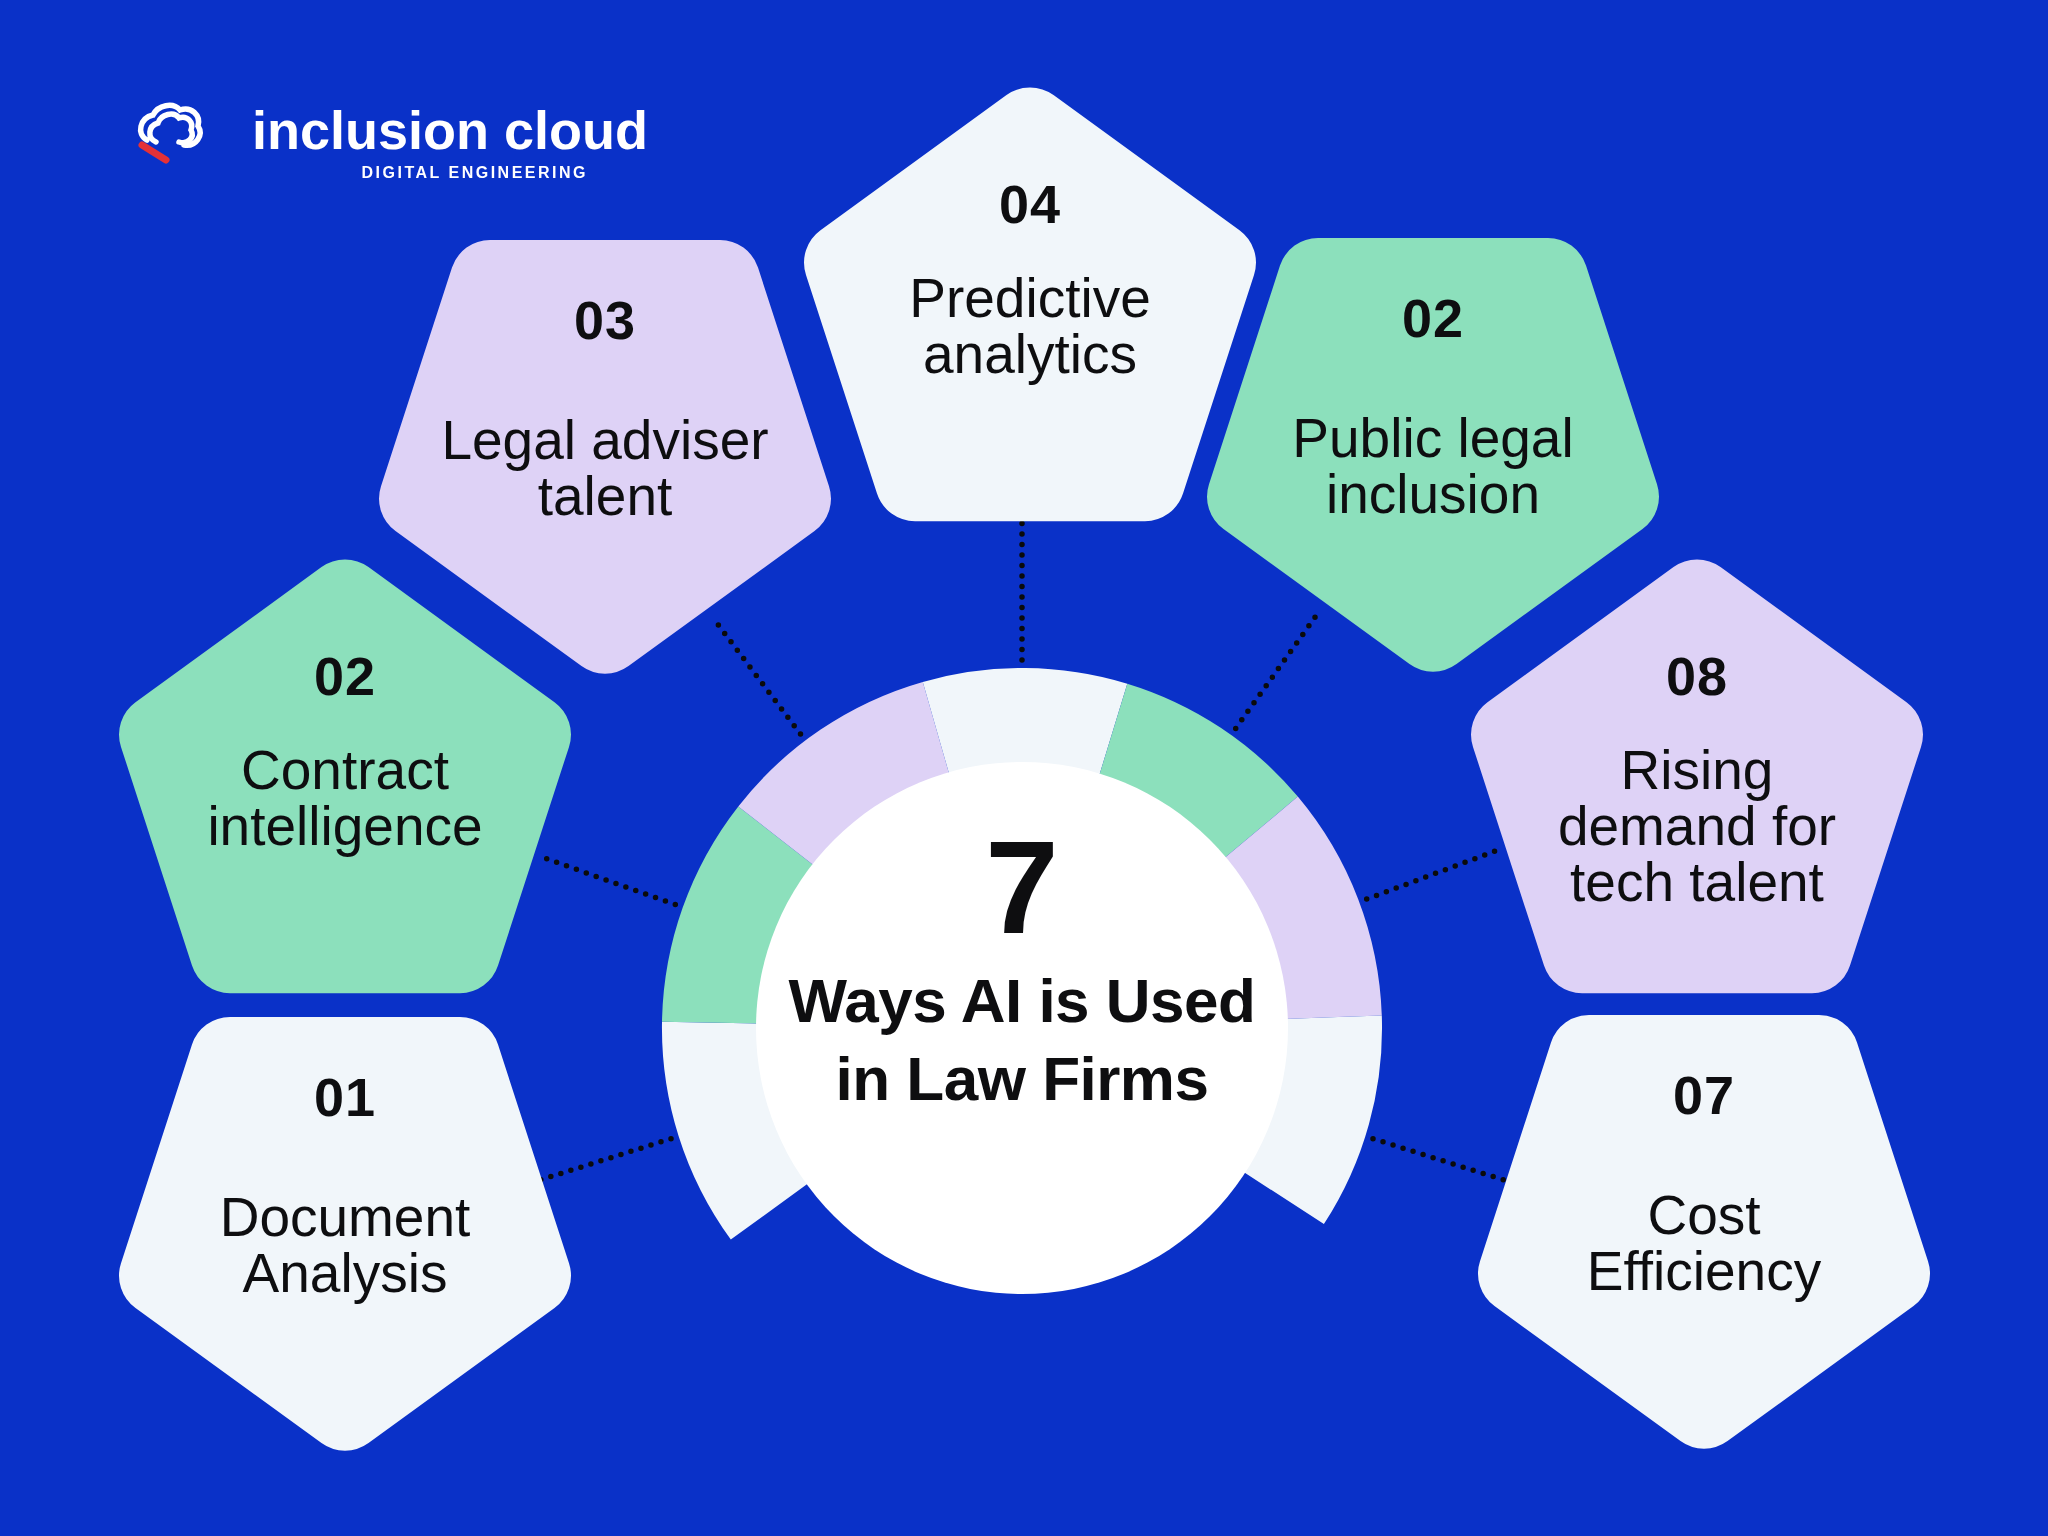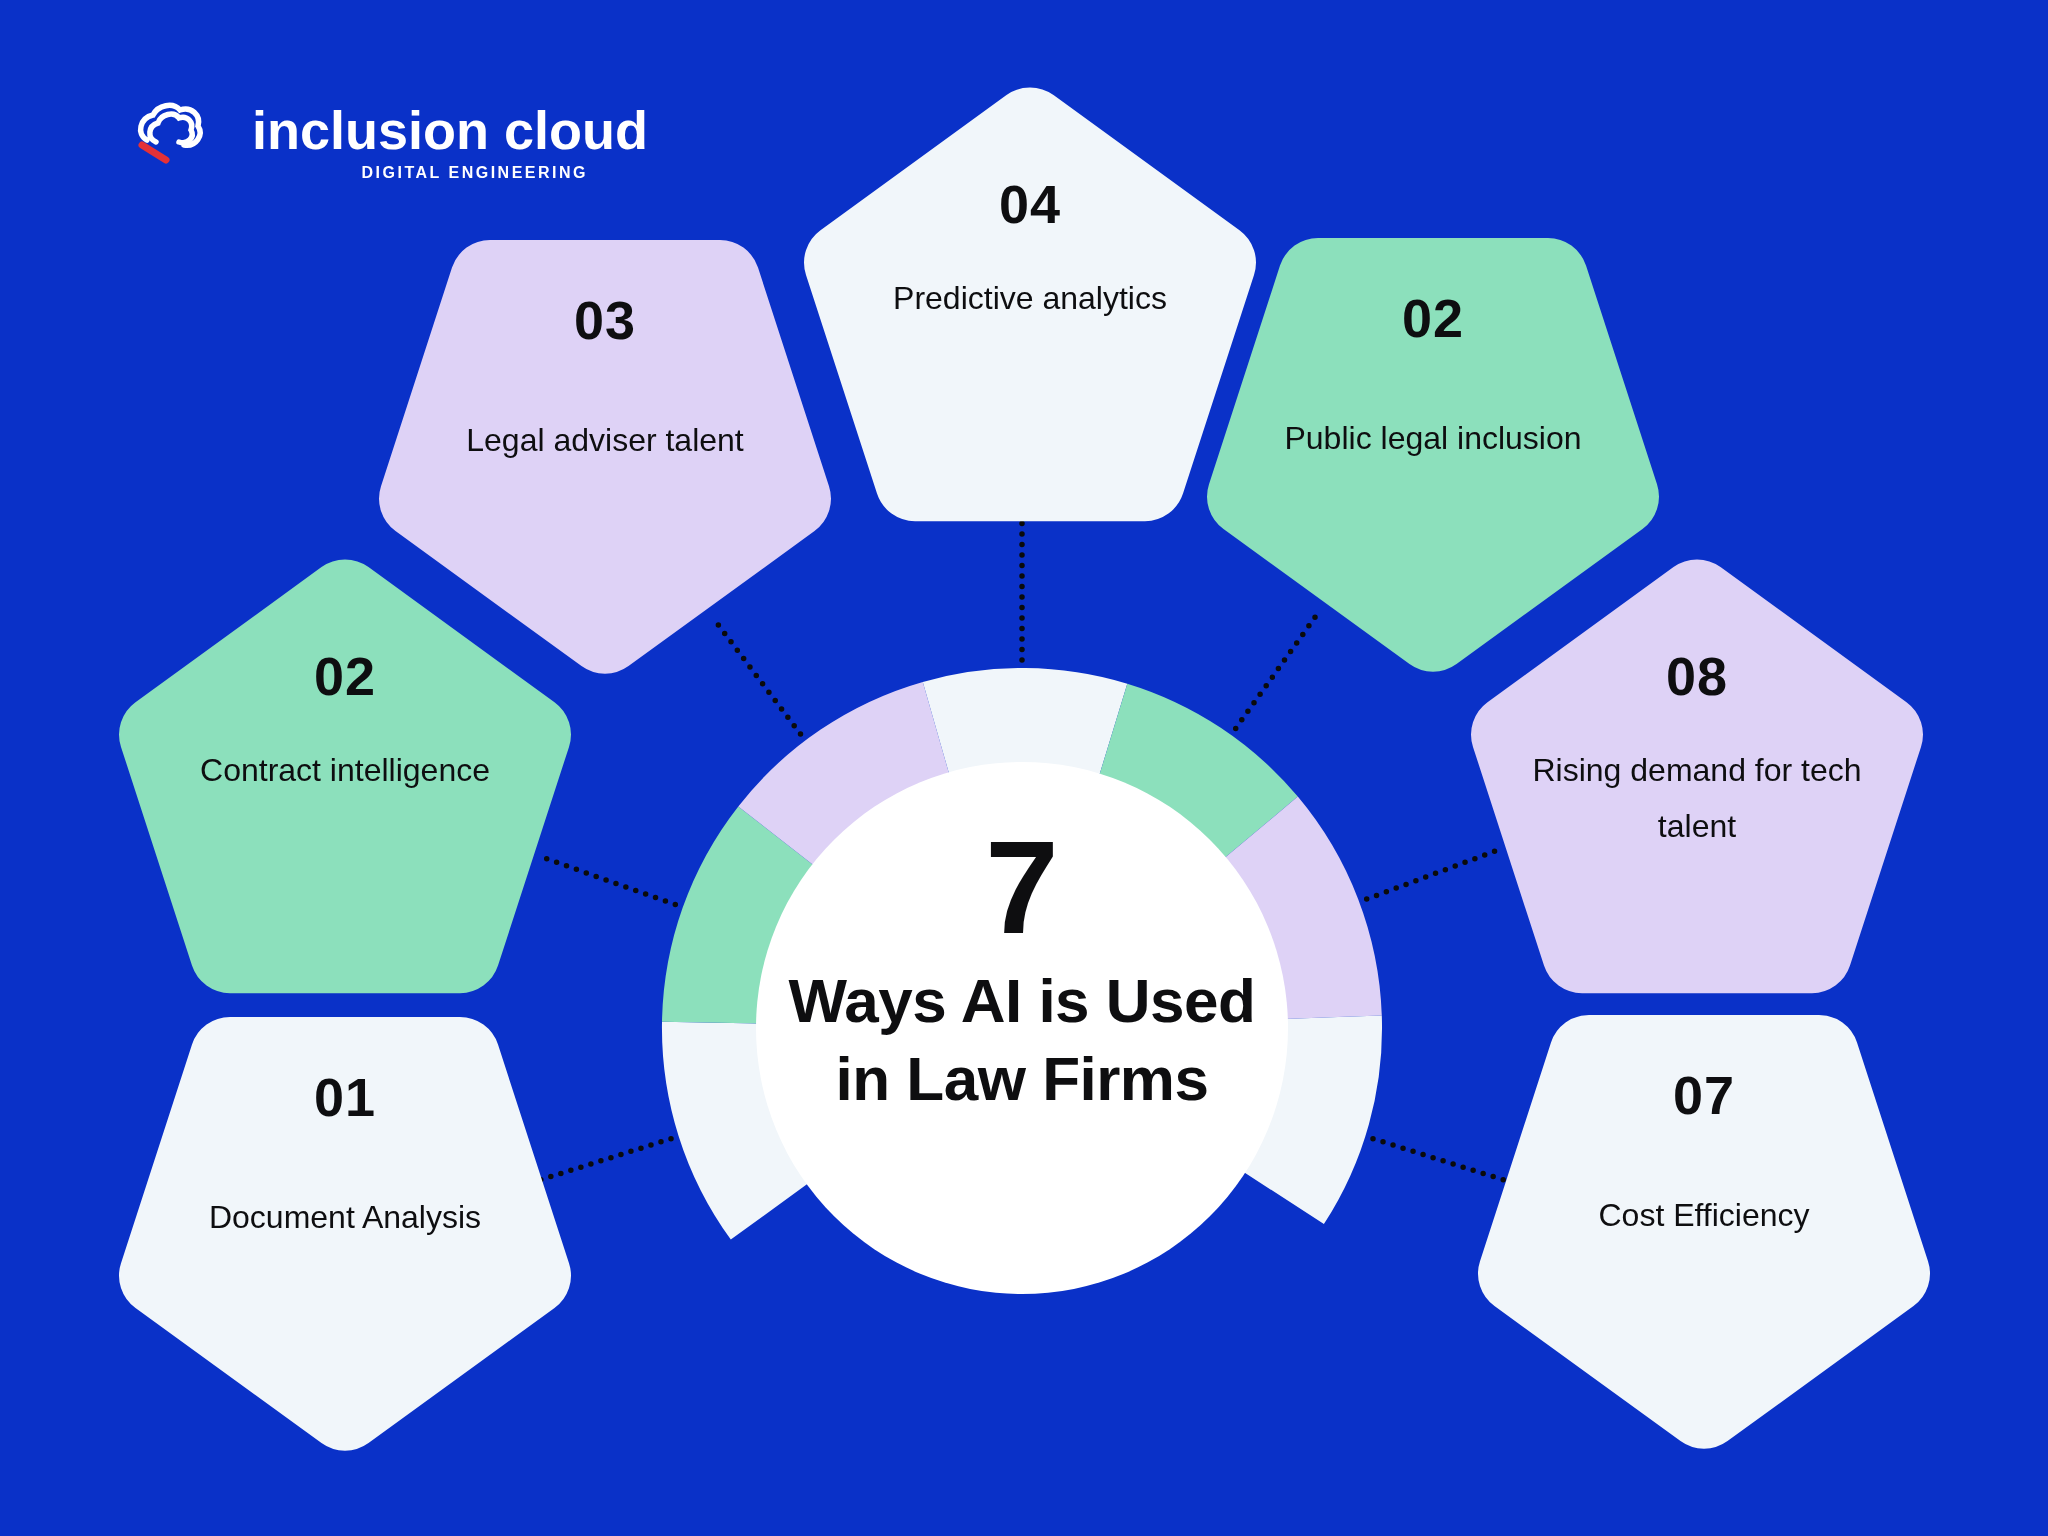--- a/index.html
+++ b/index.html
@@ -6,21 +6,21 @@
   #canvas{position:relative;width:2048px;height:1536px;overflow:hidden;
           font-family:"Liberation Sans","DejaVu Sans",sans-serif;background:#0A31C8;}
   #art{position:absolute;left:0;top:0;}
 
   
   .pent-text{position:absolute;width:466px;text-align:center;color:#0E0E10;}
   .pent-num{position:absolute;left:0;width:100%;font-size:54px;font-weight:800;letter-spacing:1px;line-height:60px;}
   .pent-down .pent-num{top:50px;}
   .pent-up   .pent-num{top:48px;margin-top:48px;}
   .pent-label{position:absolute;left:50%;transform:translateX(-50%);
-              font-size:32px;line-height:56px;font-weight:400;max-width:340px;width:100%;}
+              font-size:55px;line-height:56px;font-weight:400;max-width:340px;width:100%;}
   .pent-down .pent-label{top:172px;}
   .pent-up   .pent-label{top:192px;}
   .narrow-label .pent-label{max-width:240px;}
 
   
   .center-text{position:absolute;left:722px;width:600px;text-align:center;color:#0E0E10;}
   #big-number{top:822px;font-size:132px;font-weight:800;line-height:132px;}
   #center-title{top:962px;font-size:62px;font-weight:800;line-height:78px;letter-spacing:-0.5px;}
 
   

